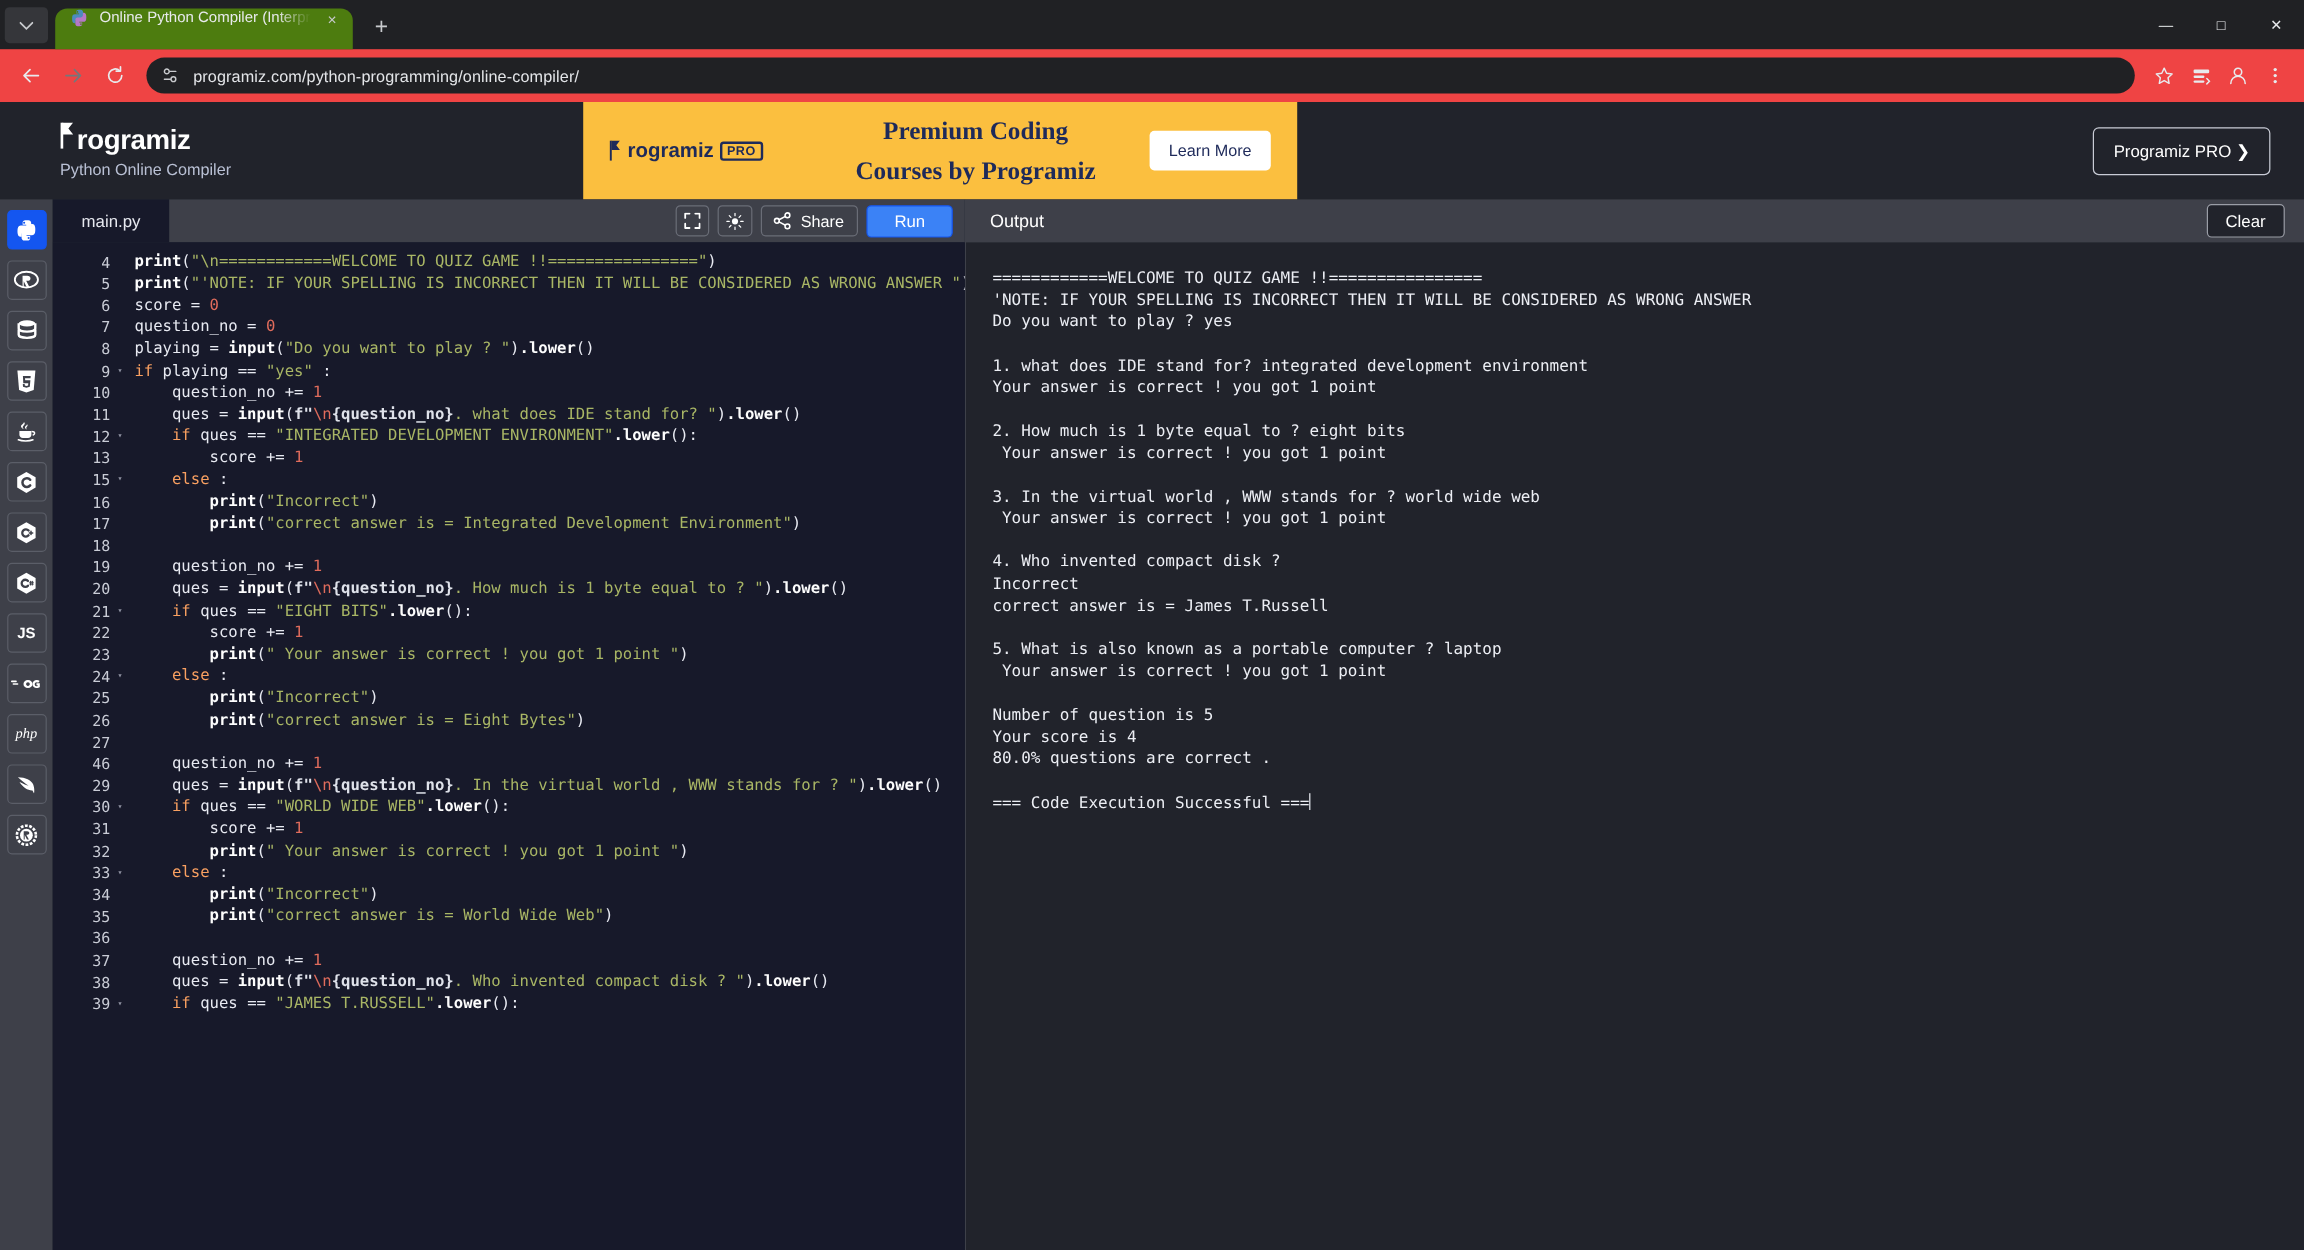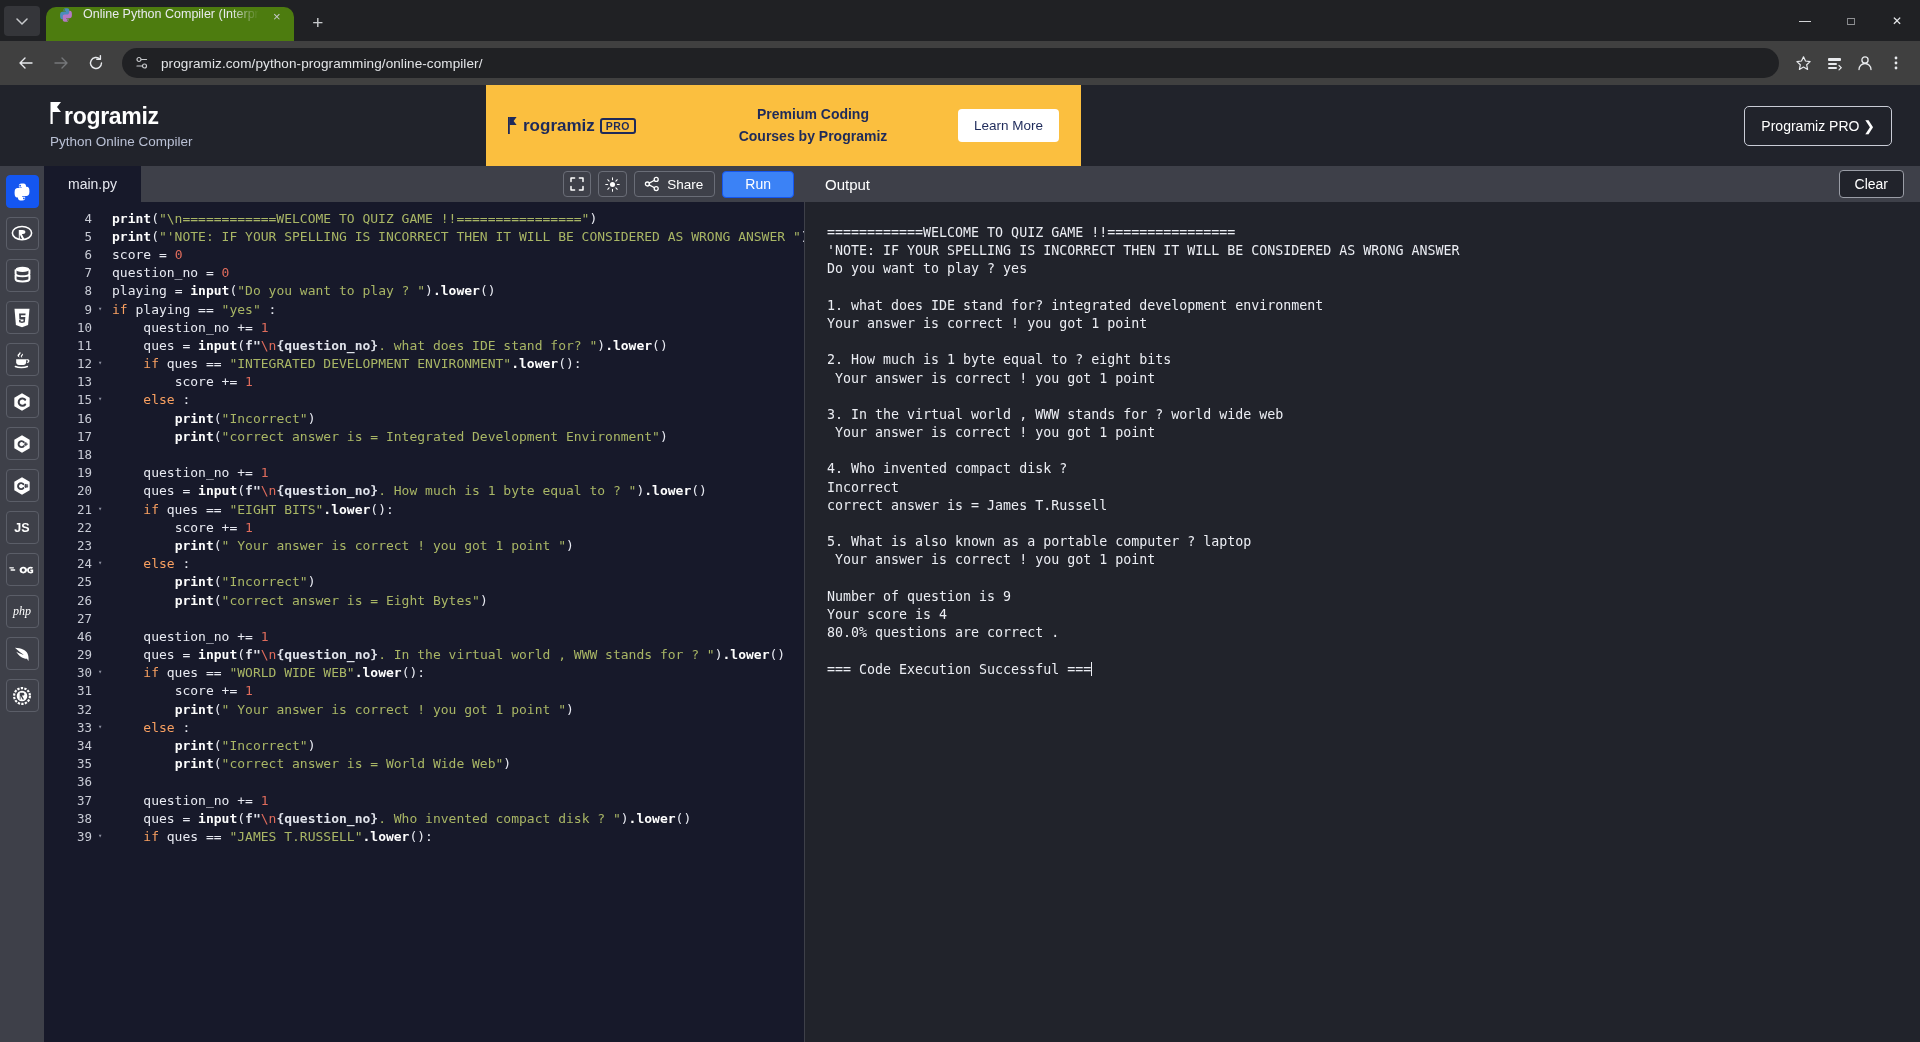--- a/index.html
+++ b/index.html
@@ -35,21 +35,21 @@
   }
   .tab-close { width: 18px; height: 18px; color: #c8cacd; font-size: 13px;
     display: flex; align-items: center; justify-content: center; flex: 0 0 18px; }
   .new-tab-btn { width: 28px; height: 28px; margin: 0 0 4px 10px; color: #c8cacd;
     font-size: 19px; display: flex; align-items: center; justify-content: center; border-radius: 50%; }
   .win-ctrls { margin-left: auto; display: flex; align-items: flex-start; height: 41px; }
   .win-btn { width: 46px; height: 41px; display: flex; align-items: center;
     justify-content: center; color: #e8eaed; font-size: 12px; }
 
   .browser-toolbar {
-    height: 44px; background: #404040;
+    height: 44px; background: #ef4444;
     display: flex; align-items: center; padding: 0 10px; gap: 3px;
   }
   .nav-btn { width: 32px; height: 32px; border-radius: 50%; color: #e8eaed;
     display: flex; align-items: center; justify-content: center; }
   .nav-btn.disabled { color: #75777a; }
   .omnibox {
     flex: 1; height: 30px; background: #202124; border-radius: 15px;
     display: flex; align-items: center; padding: 0 12px; gap: 11px; margin: 0 7px;
   }
   .omnibox-url { color: #e3e5e8; font-size: 13.5px; letter-spacing: 0.1px; }
@@ -67,22 +67,22 @@
   .brand-logo .flag { display:inline-block; width: 13px; height: 21px; position: relative; margin-right: 1px; }
   .brand-sub { color: #b9c0d4; font-size: 13.5px; margin-top: 4px; }
   .promo {
     position: absolute; left: 486px; top: 0; width: 595px; height: 81px;
     background: #fbbf3f; display: flex; align-items: center; padding: 0 22px; gap: 18px;
   }
   .promo-brand { color: #1e2a5a; font-size: 17px; font-weight: 700; display: flex;
     align-items: center; gap: 5px; width: 160px; }
   .promo-pro { border: 2px solid #1e2a5a; border-radius: 3px; font-size: 10.5px;
     padding: 0px 4px; font-weight: 700; letter-spacing: 0.4px; }
-  .promo-text { flex: 1; color: #1e2a5a; font-size: 14px; font-weight: 700;
-    text-align: center; line-height: 1.55; }
+  .promo-text { flex: 1; color: #1e2a5a; font-size: 21px; font-weight: 700;
+    text-align: center; line-height: 1.55; font-family: Liberation Serif, serif; }
   .promo-cta { background: #ffffff; color: #1e2a5a; font-size: 13.5px; font-weight: 400;
     border-radius: 4px; padding: 9px 16px; white-space: nowrap; }
   .pro-btn {
     margin-left: auto; border: 1px solid #c9ccd6; border-radius: 5px;
     color: #ffffff; font-size: 14px; padding: 11px 16px; white-space: nowrap;
   }
 
   
   .main { display: flex; height: 920px; }
   .lang-rail {
@@ -440,21 +440,21 @@
           <div class="console-line">3. In the virtual world , WWW stands for ? world wide web</div>
           <div class="console-line"> Your answer is correct ! you got 1 point</div>
           <div class="console-line">&nbsp;</div>
           <div class="console-line">4. Who invented compact disk ?</div>
           <div class="console-line">Incorrect</div>
           <div class="console-line">correct answer is = James T.Russell</div>
           <div class="console-line">&nbsp;</div>
           <div class="console-line">5. What is also known as a portable computer ? laptop</div>
           <div class="console-line"> Your answer is correct ! you got 1 point</div>
           <div class="console-line">&nbsp;</div>
-          <div class="console-line">Number of question is 9</div>
+          <div class="console-line">Number of question is 5</div>
           <div class="console-line">Your score is 4</div>
           <div class="console-line">80.0% questions are correct .</div>
           <div class="console-line">&nbsp;</div>
           <div class="console-line">=== Code Execution Successful ===<span class="caret"></span></div>
         </div>
     </div>
 
   </div>
 </div>
 

